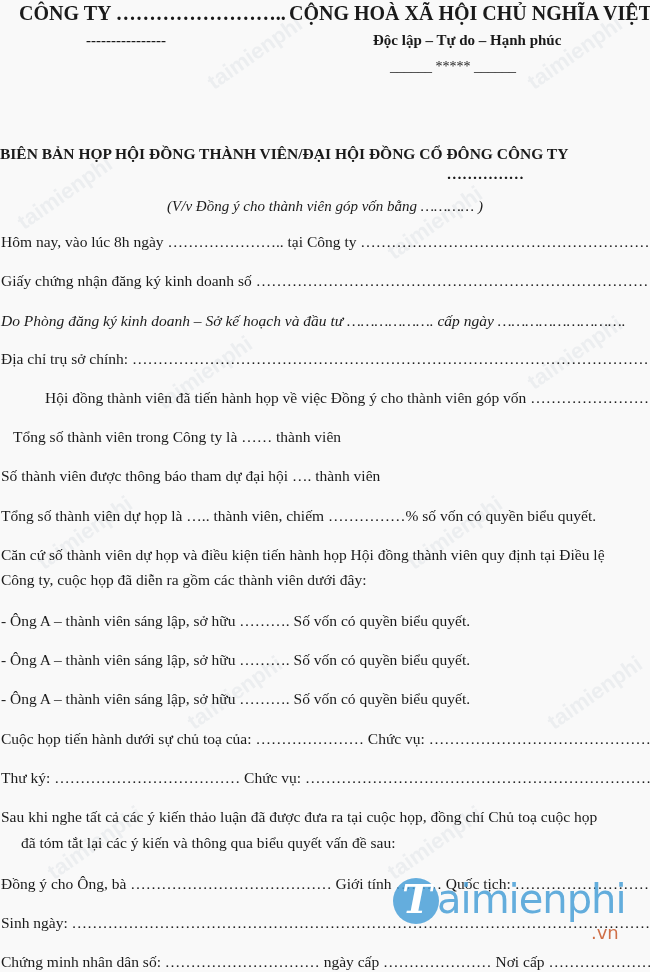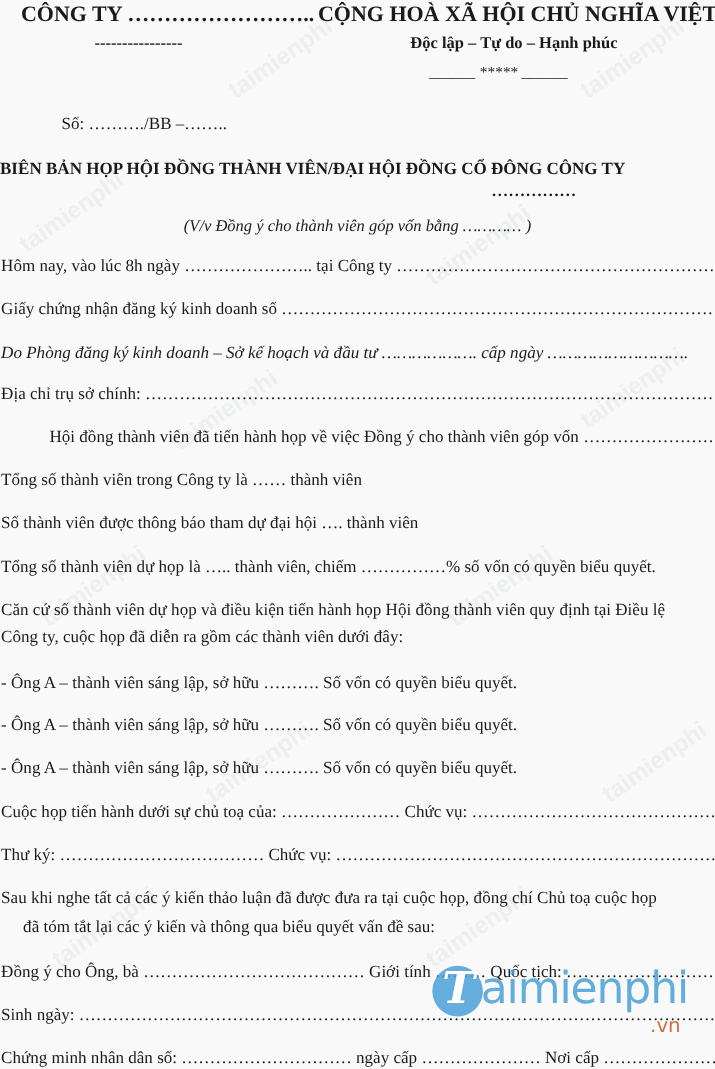--- a/index.html
+++ b/index.html
@@ -42,34 +42,33 @@
   <div class="wm" style="left:180px;top:680px;">taimienphi</div>
   <div class="wm" style="left:540px;top:680px;">taimienphi</div>
   <div class="wm" style="left:40px;top:830px;">taimienphi</div>
   <div class="wm" style="left:380px;top:830px;">taimienphi</div>
 
   <div class="abs hdr" style="left:19px;top:2px;">CÔNG TY ……………………..</div>
   <div class="abs bold" style="left:86px;top:32px;font-size:15px;">----------------</div>
 
   <div class="abs hdr" style="left:289px;top:2px;">CỘNG HOÀ XÃ HỘI CHỦ NGHĨA VIỆT NAM</div>
   <div class="abs sub" style="left:357px;top:32px;">Độc lập – Tự do – Hạnh phúc</div>
-  <div class="abs" style="left:390px;top:59px;font-size:14px;font-style:italic;">______ ***** ______</div>
+  <div class="abs" style="left:390px;top:59px;font-size:14px;">______ ***** ______</div>
 
-  <div class="abs" style="left:56px;top:104px;font-size:15.5px;">Số: ………./BB –……..</div>
 
   <div class="abs title" style="top:145px;">BIÊN BẢN HỌP HỘI ĐỒNG THÀNH VIÊN/ĐẠI HỘI ĐỒNG CỔ ĐÔNG CÔNG TY</div>
   <div class="abs title" style="top:165px;">……………</div>
   <div class="abs italic" style="top:198px;">(V/v Đồng ý cho thành viên góp vốn bằng ………… )</div>
 
   <div class="abs line" style="left:1px;top:233px;">Hôm nay, vào lúc 8h ngày ………………….. tại Công ty ……………………………………………………….</div>
   <div class="abs line" style="left:1px;top:272px;">Giấy chứng nhận đăng ký kinh doanh số ……………………………………………………………………….</div>
   <div class="abs line" style="left:1px;top:312px;font-style:italic;">Do Phòng đăng ký kinh doanh – Sở kế hoạch và đầu tư ………………. cấp ngày  ……………………….</div>
   <div class="abs line" style="left:1px;top:350px;">Địa chỉ trụ sở chính:  ……………………………………………………………………………………………….</div>
   <div class="abs line" style="left:1px;top:389px;padding-left:44px;">Hội đồng thành viên đã tiến hành họp về việc Đồng ý cho thành viên góp vốn ……………………….</div>
-  <div class="abs line" style="left:1px;top:428px;">Tổng số thành viên trong Công ty là …… thành viên</div>
+  <div class="abs line" style="left:1px;top:428px;padding-left:12px;">Tổng số thành viên trong Công ty là …… thành viên</div>
   <div class="abs line" style="left:1px;top:507px;">Tổng số thành viên dự họp là ….. thành viên, chiếm ……………% số vốn có quyền biểu quyết.</div>
   <div class="abs line" style="left:1px;top:467px;">Số thành viên được thông báo tham dự đại hội …. thành viên</div>
   <div class="abs line" style="left:1px;top:571px;">Công ty, cuộc họp đã diễn ra gồm các thành viên dưới đây:</div>
   <div class="abs line" style="left:1px;top:546px;">Căn cứ số thành viên dự họp và điều kiện tiến hành họp Hội đồng thành viên quy định tại Điều lệ</div>
   <div class="abs line" style="left:1px;top:612px;">- Ông A – thành viên sáng lập, sở hữu ………. Số vốn có quyền biểu quyết.</div>
   <div class="abs line" style="left:1px;top:651px;">- Ông A – thành viên sáng lập, sở hữu ………. Số vốn có quyền biểu quyết.</div>
   <div class="abs line" style="left:1px;top:690px;">- Ông A – thành viên sáng lập, sở hữu ………. Số vốn có quyền biểu quyết.</div>
   <div class="abs line" style="left:1px;top:730px;">Cuộc họp tiến hành dưới sự chủ toạ của: ………………… Chức vụ:  …………………………………………</div>
   <div class="abs line" style="left:1px;top:769px;">Thư ký: ……………………………… Chức vụ:  …………………………………………………………………</div>
   <div class="abs line" style="left:1px;top:808px;">Sau khi nghe tất cả các ý kiến thảo luận đã được đưa ra tại cuộc họp, đồng chí Chủ toạ cuộc họp</div>

